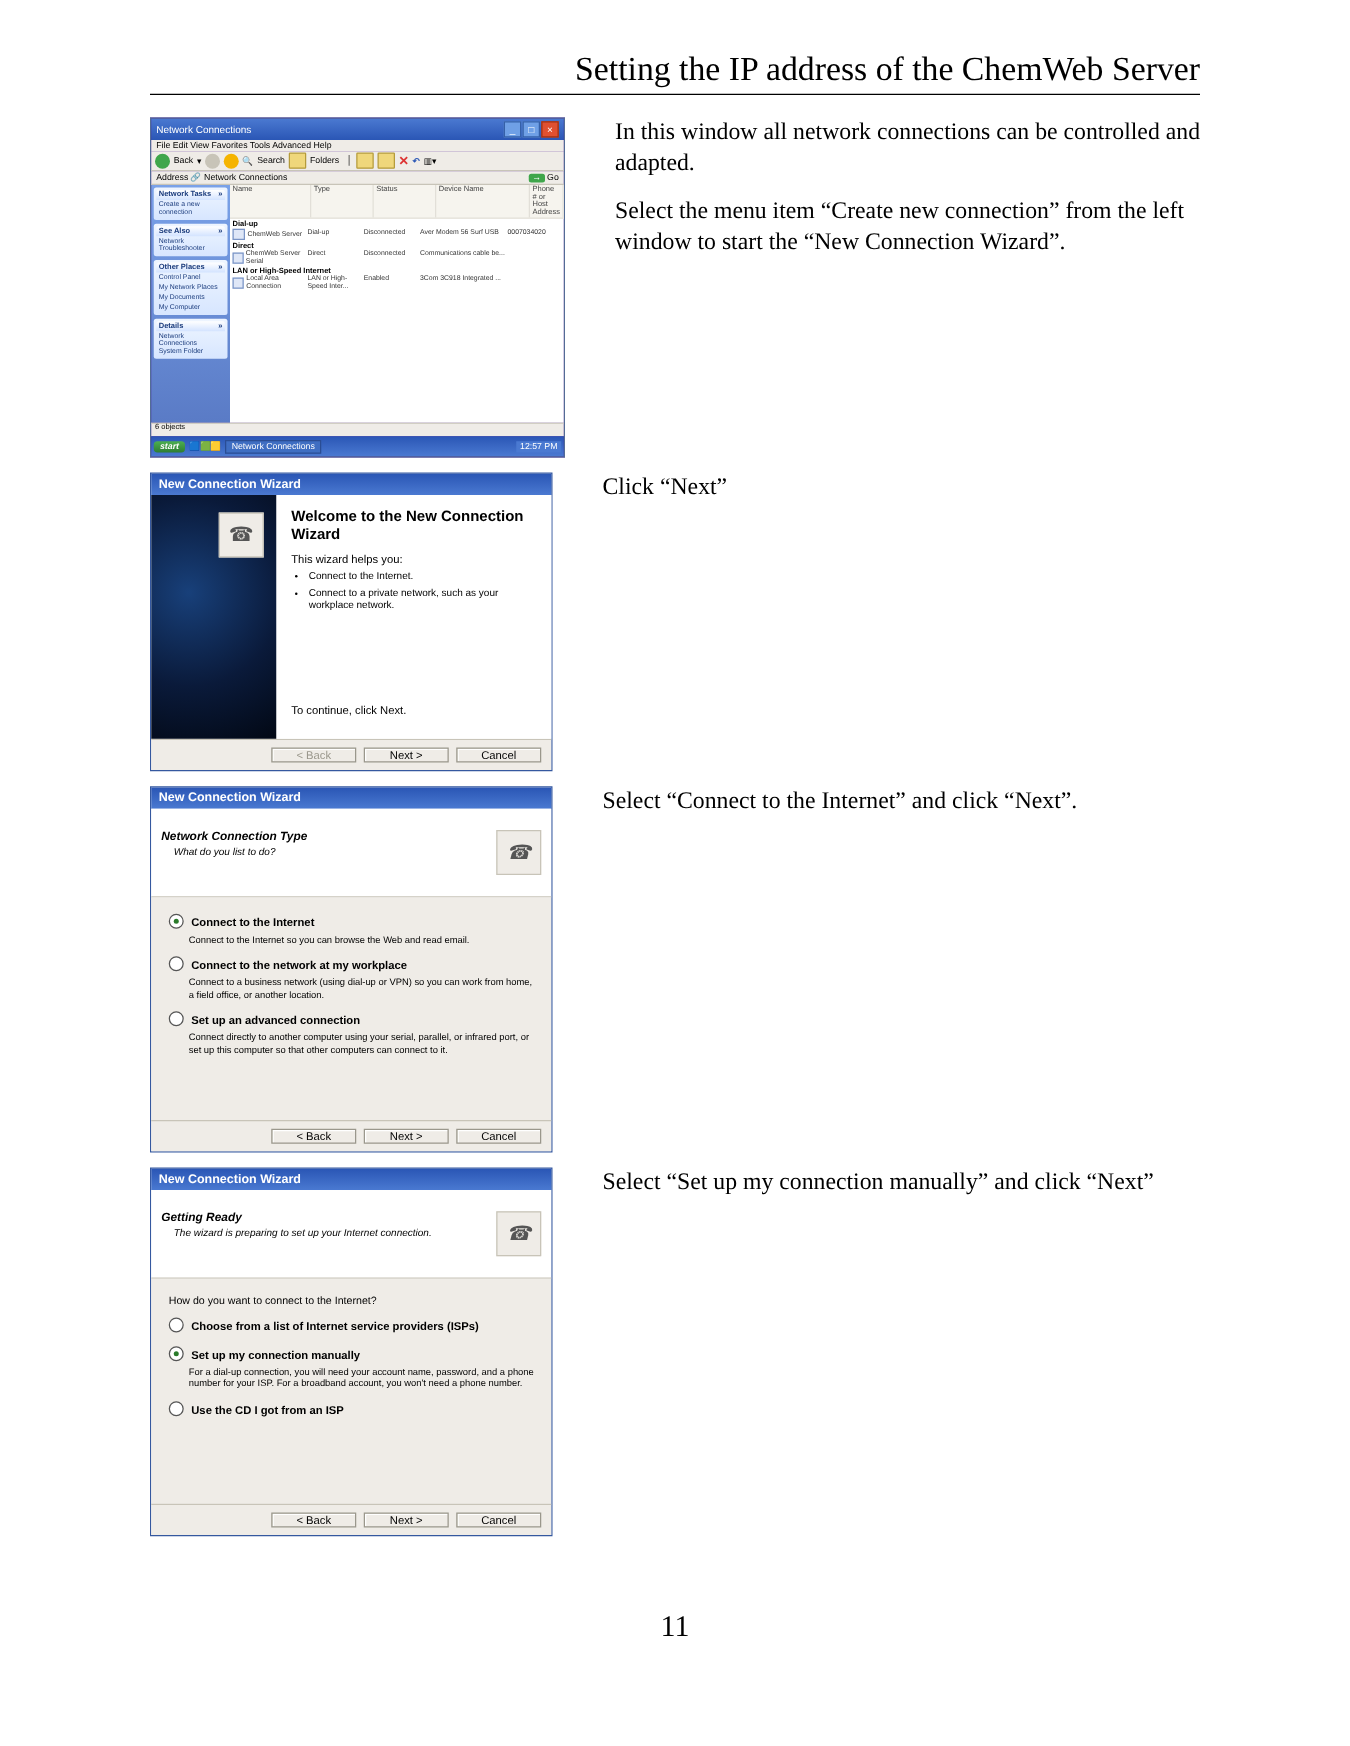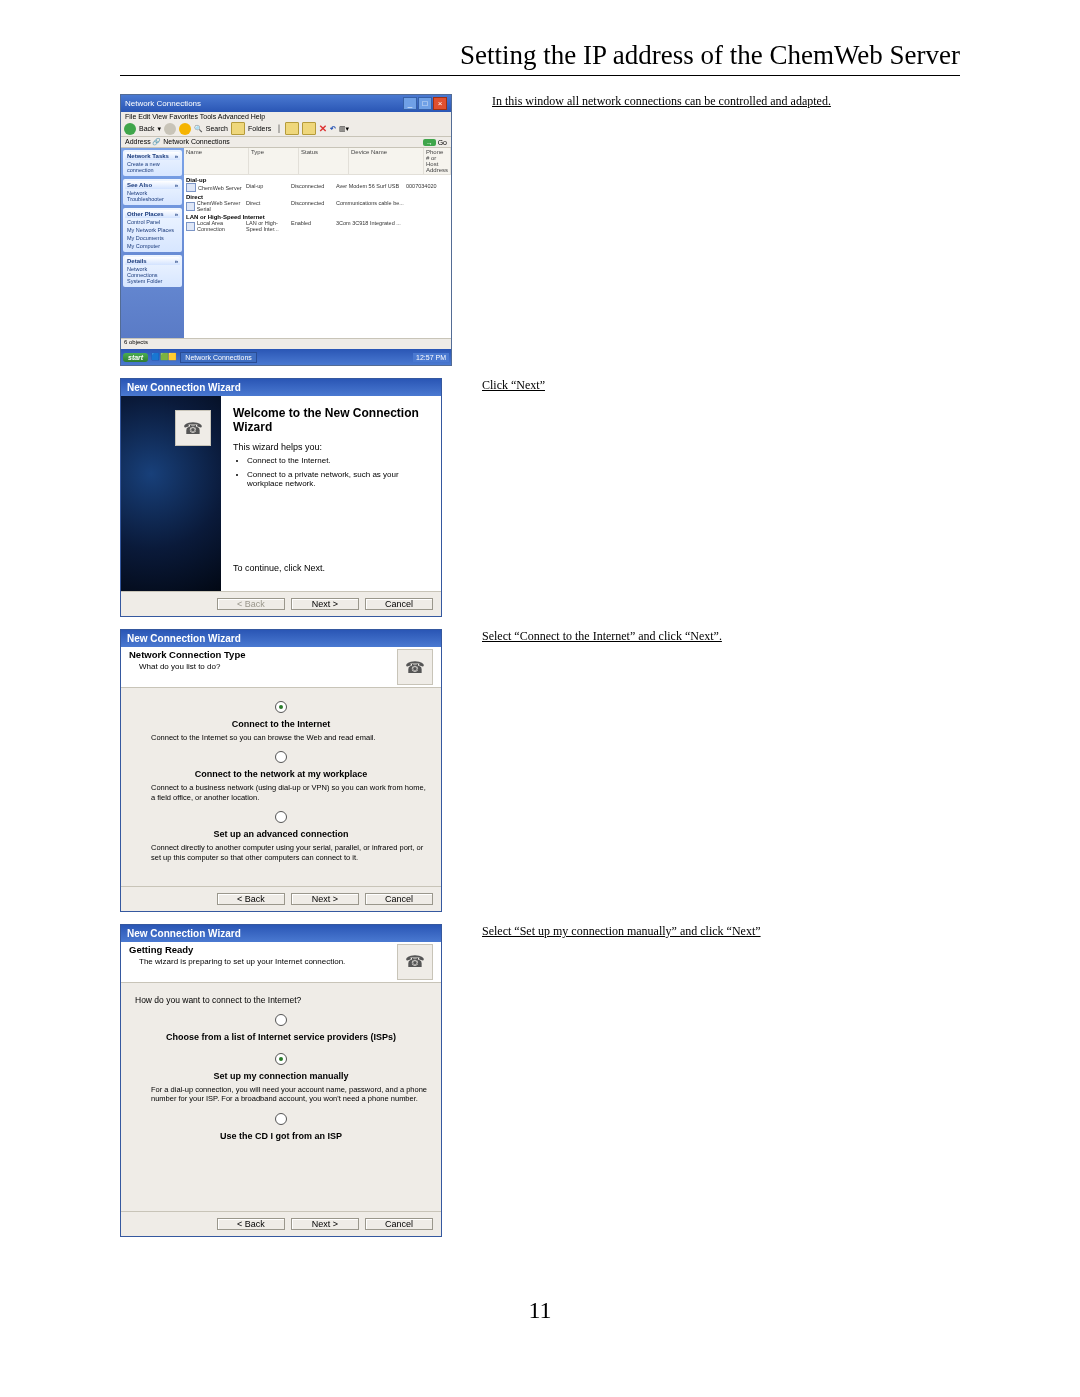--- a/index.html
+++ b/index.html
@@ -26,23 +26,22 @@
     margin: 0 0 18px 0;
   }
   .row {
     display: flex;
     align-items: flex-start;
     gap: 40px;
     margin-top: 12px;
   }
   .right-text {
     flex: 1;
-    font-size: 12px;
+    font-size: 19px;
     line-height: 1.3;
-    text-decoration: underline;
   }
   .right-text p {
     margin: 0 0 14px 0;
   }
 
   
   .shot1 {
     width: 330px;
     border: 1px solid #536c95;
     font-family: Tahoma, Arial, sans-serif;
@@ -169,33 +168,33 @@
   .btn{
     min-width:54px; text-align:center;
     border:1px solid #9a978c; background:#efece7;
     padding:0 6px; font-size:9px;
     box-shadow: inset 1px 1px 0 #fff;
   }
   .btn.disabled{color:#9a978c;}
 
   
   .wiz-head-band{
-    background:#fff; display:flex; padding:2px 8px; border-bottom:1px solid #c8c4b8;
+    background:#fff; display:flex; padding:17px 8px; border-bottom:1px solid #c8c4b8;font-style:italic;
   }
   .wiz-head-text{flex:1;}
   .wiz-head-text b{font-size:9.5px;}
   .wiz-head-text div{font-size:8px;margin-left:10px;margin-top:2px;}
   .wiz-head-icon{
     width:34px;height:34px;background:#efece7;border:1px solid #c8c4b8;
     display:flex;align-items:center;justify-content:center;color:#555;font-size:16px;
   }
   .wiz-inner{
     background:#efece7; padding:12px 14px 16px 14px; min-height:150px;
   }
-  .opt{display:flex; gap:6px; margin-bottom:4px; align-items:center;flex-direction:column;}
+  .opt{display:flex; gap:6px; margin-bottom:4px; align-items:flex-end;}
   .radio{width:10px;height:10px;border:1px solid #555;border-radius:50%;background:#fff;display:flex;align-items:center;justify-content:center;flex-shrink:0;margin-top:1px;}
   .radio.sel::after{content:"";width:4px;height:4px;background:#2a7b2a;border-radius:50%;}
   .opt-lbl b{font-size:9px;}
   .opt-desc{font-size:7.5px;margin:0 0 8px 16px;line-height:1.25;}
 
   .page-num{ text-align:center; font-size:24px; margin-top:60px; }
 </style>
 </head>
 <body>
 
@@ -328,20 +327,21 @@
       <div class="s1-task">
         <span class="start-btn">start</span>
         <span>🟦🟩🟨</span>
         <span class="task-app">Network Connections</span>
         <span class="task-time">12:57 PM</span>
       </div>
     </div>
 
     <div class="right-text">
       <p>In this window all network connections can be controlled and adapted.</p>
+      <p>Select the menu item “Create new connection” from the left window to start the “New Connection Wizard”.</p>
     </div>
   </div>
 
   <div class="row">
     <div class="wiz">
       <div class="wiz-title">New Connection Wizard</div>
       <div class="wiz-body-side">
         <div class="side-art">
           <div class="side-art-icon">☎</div>
         </div>

